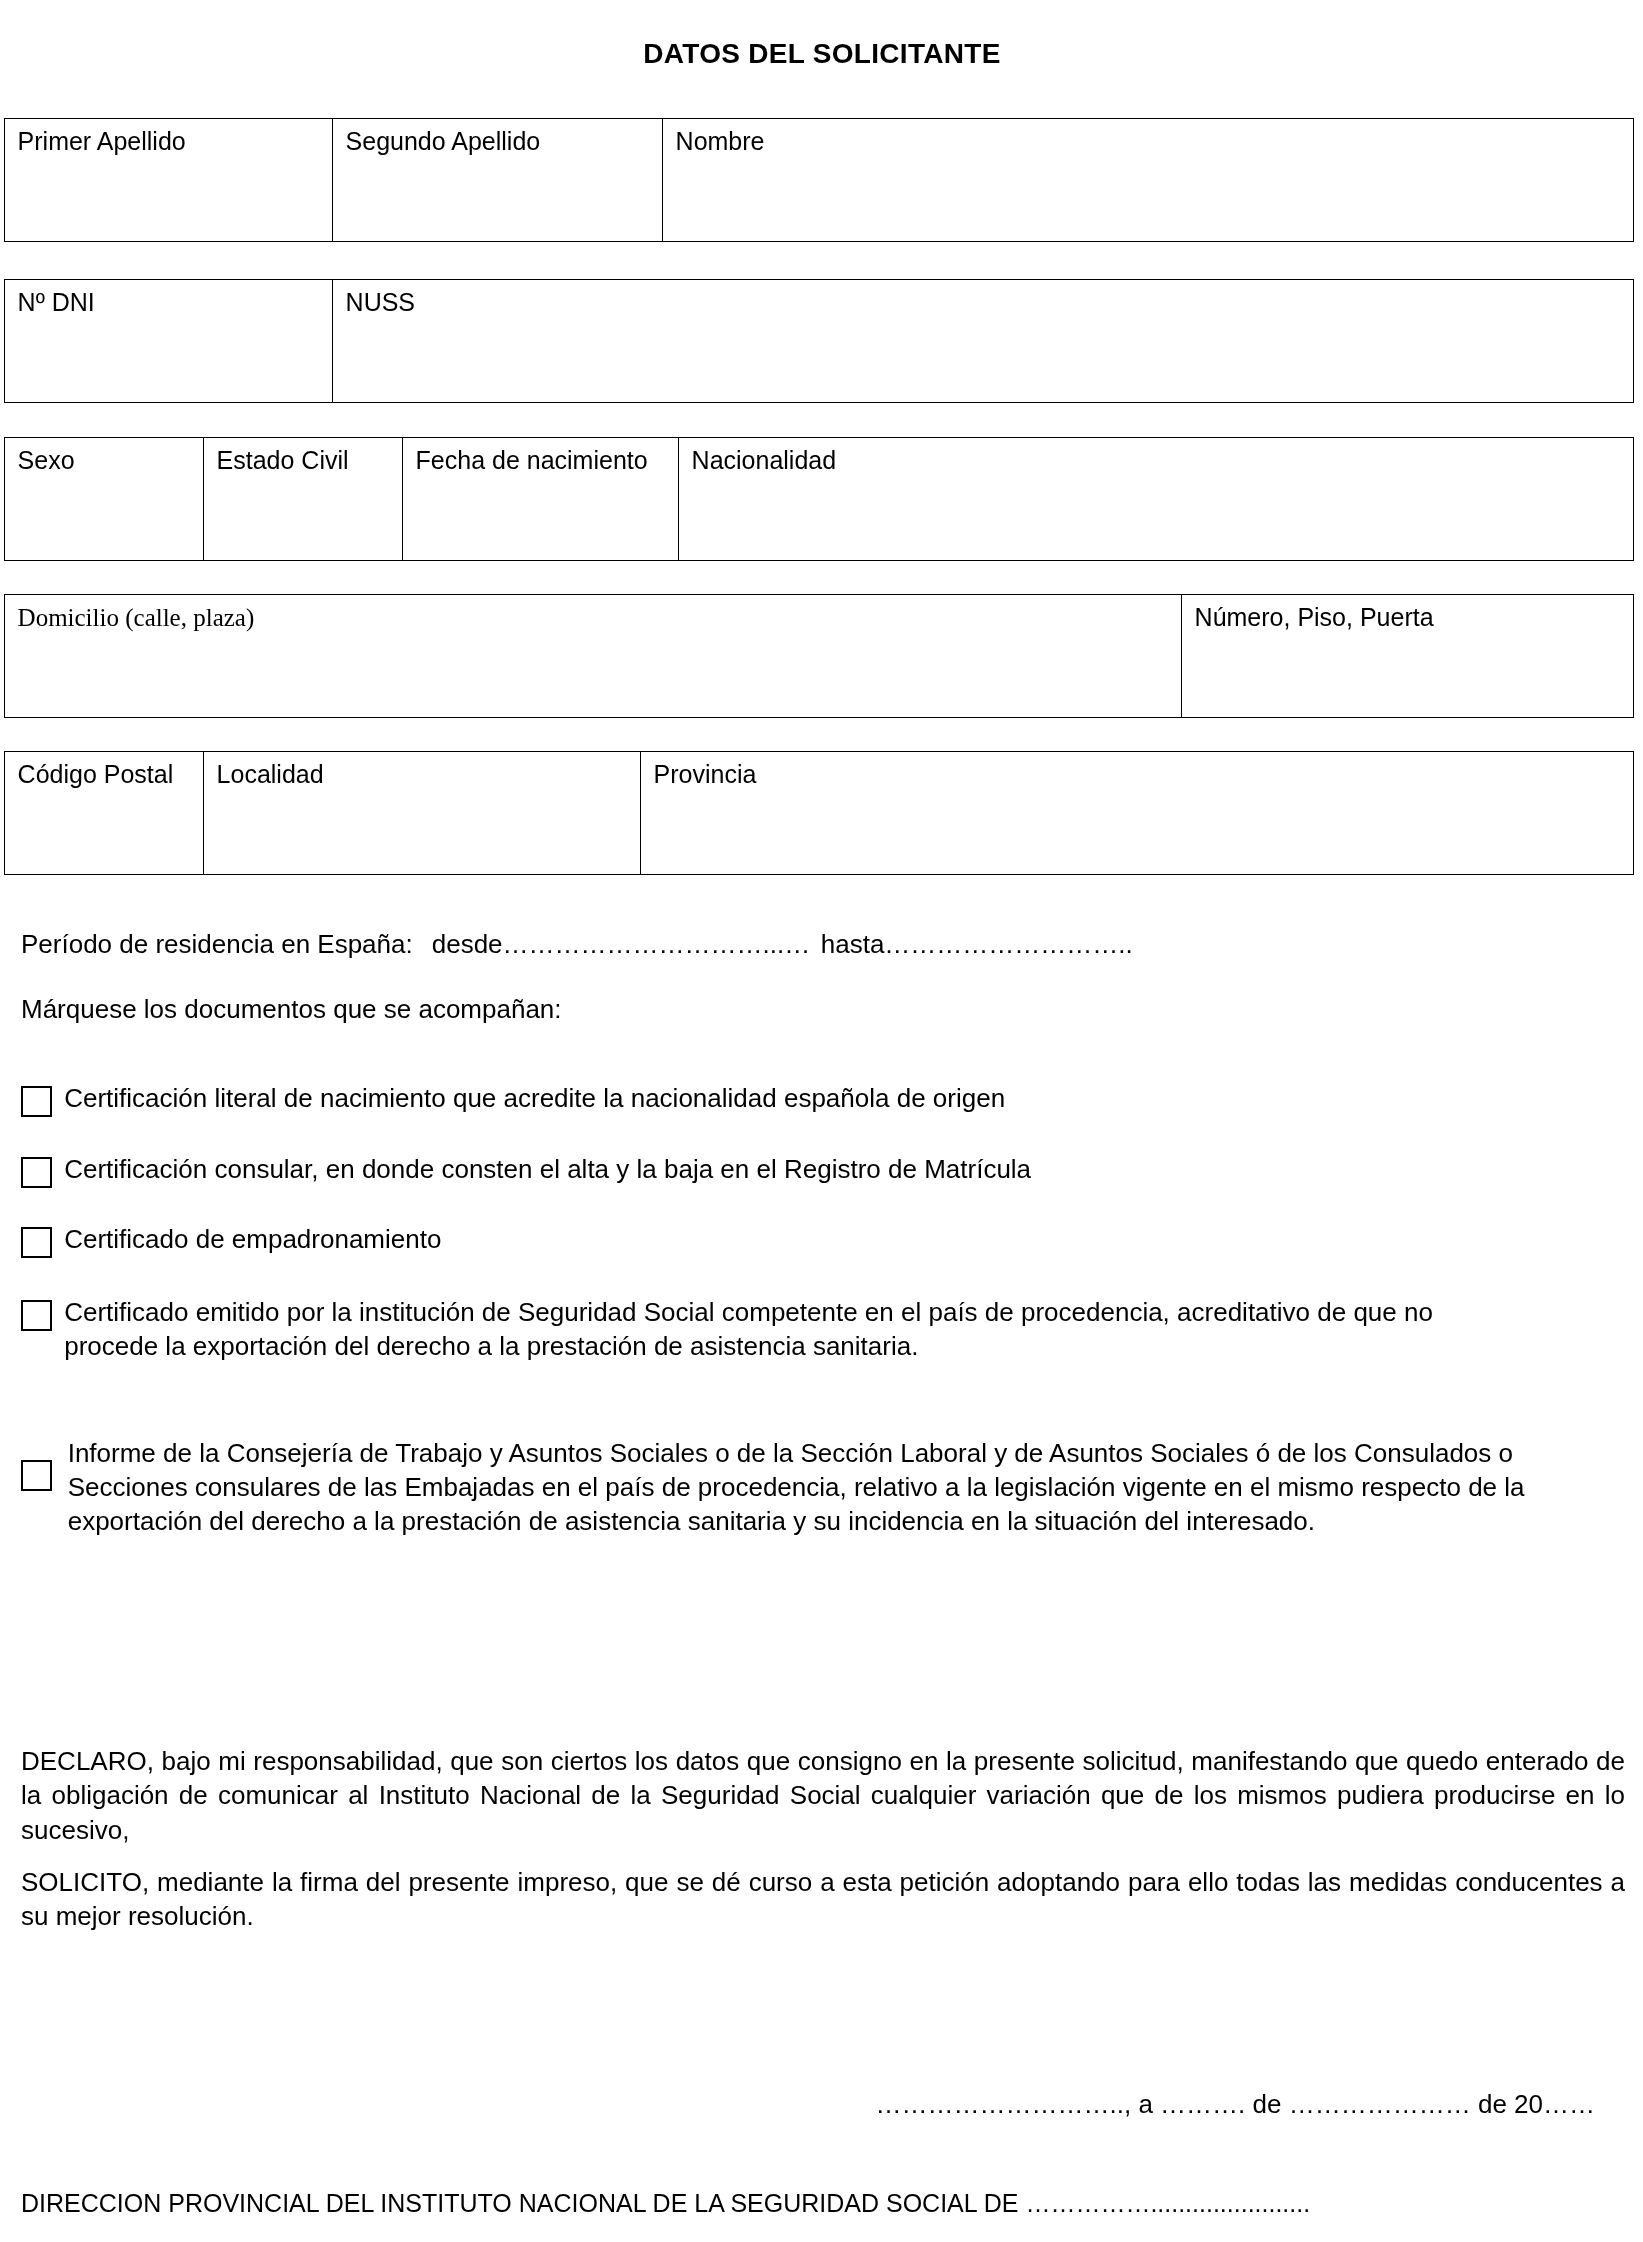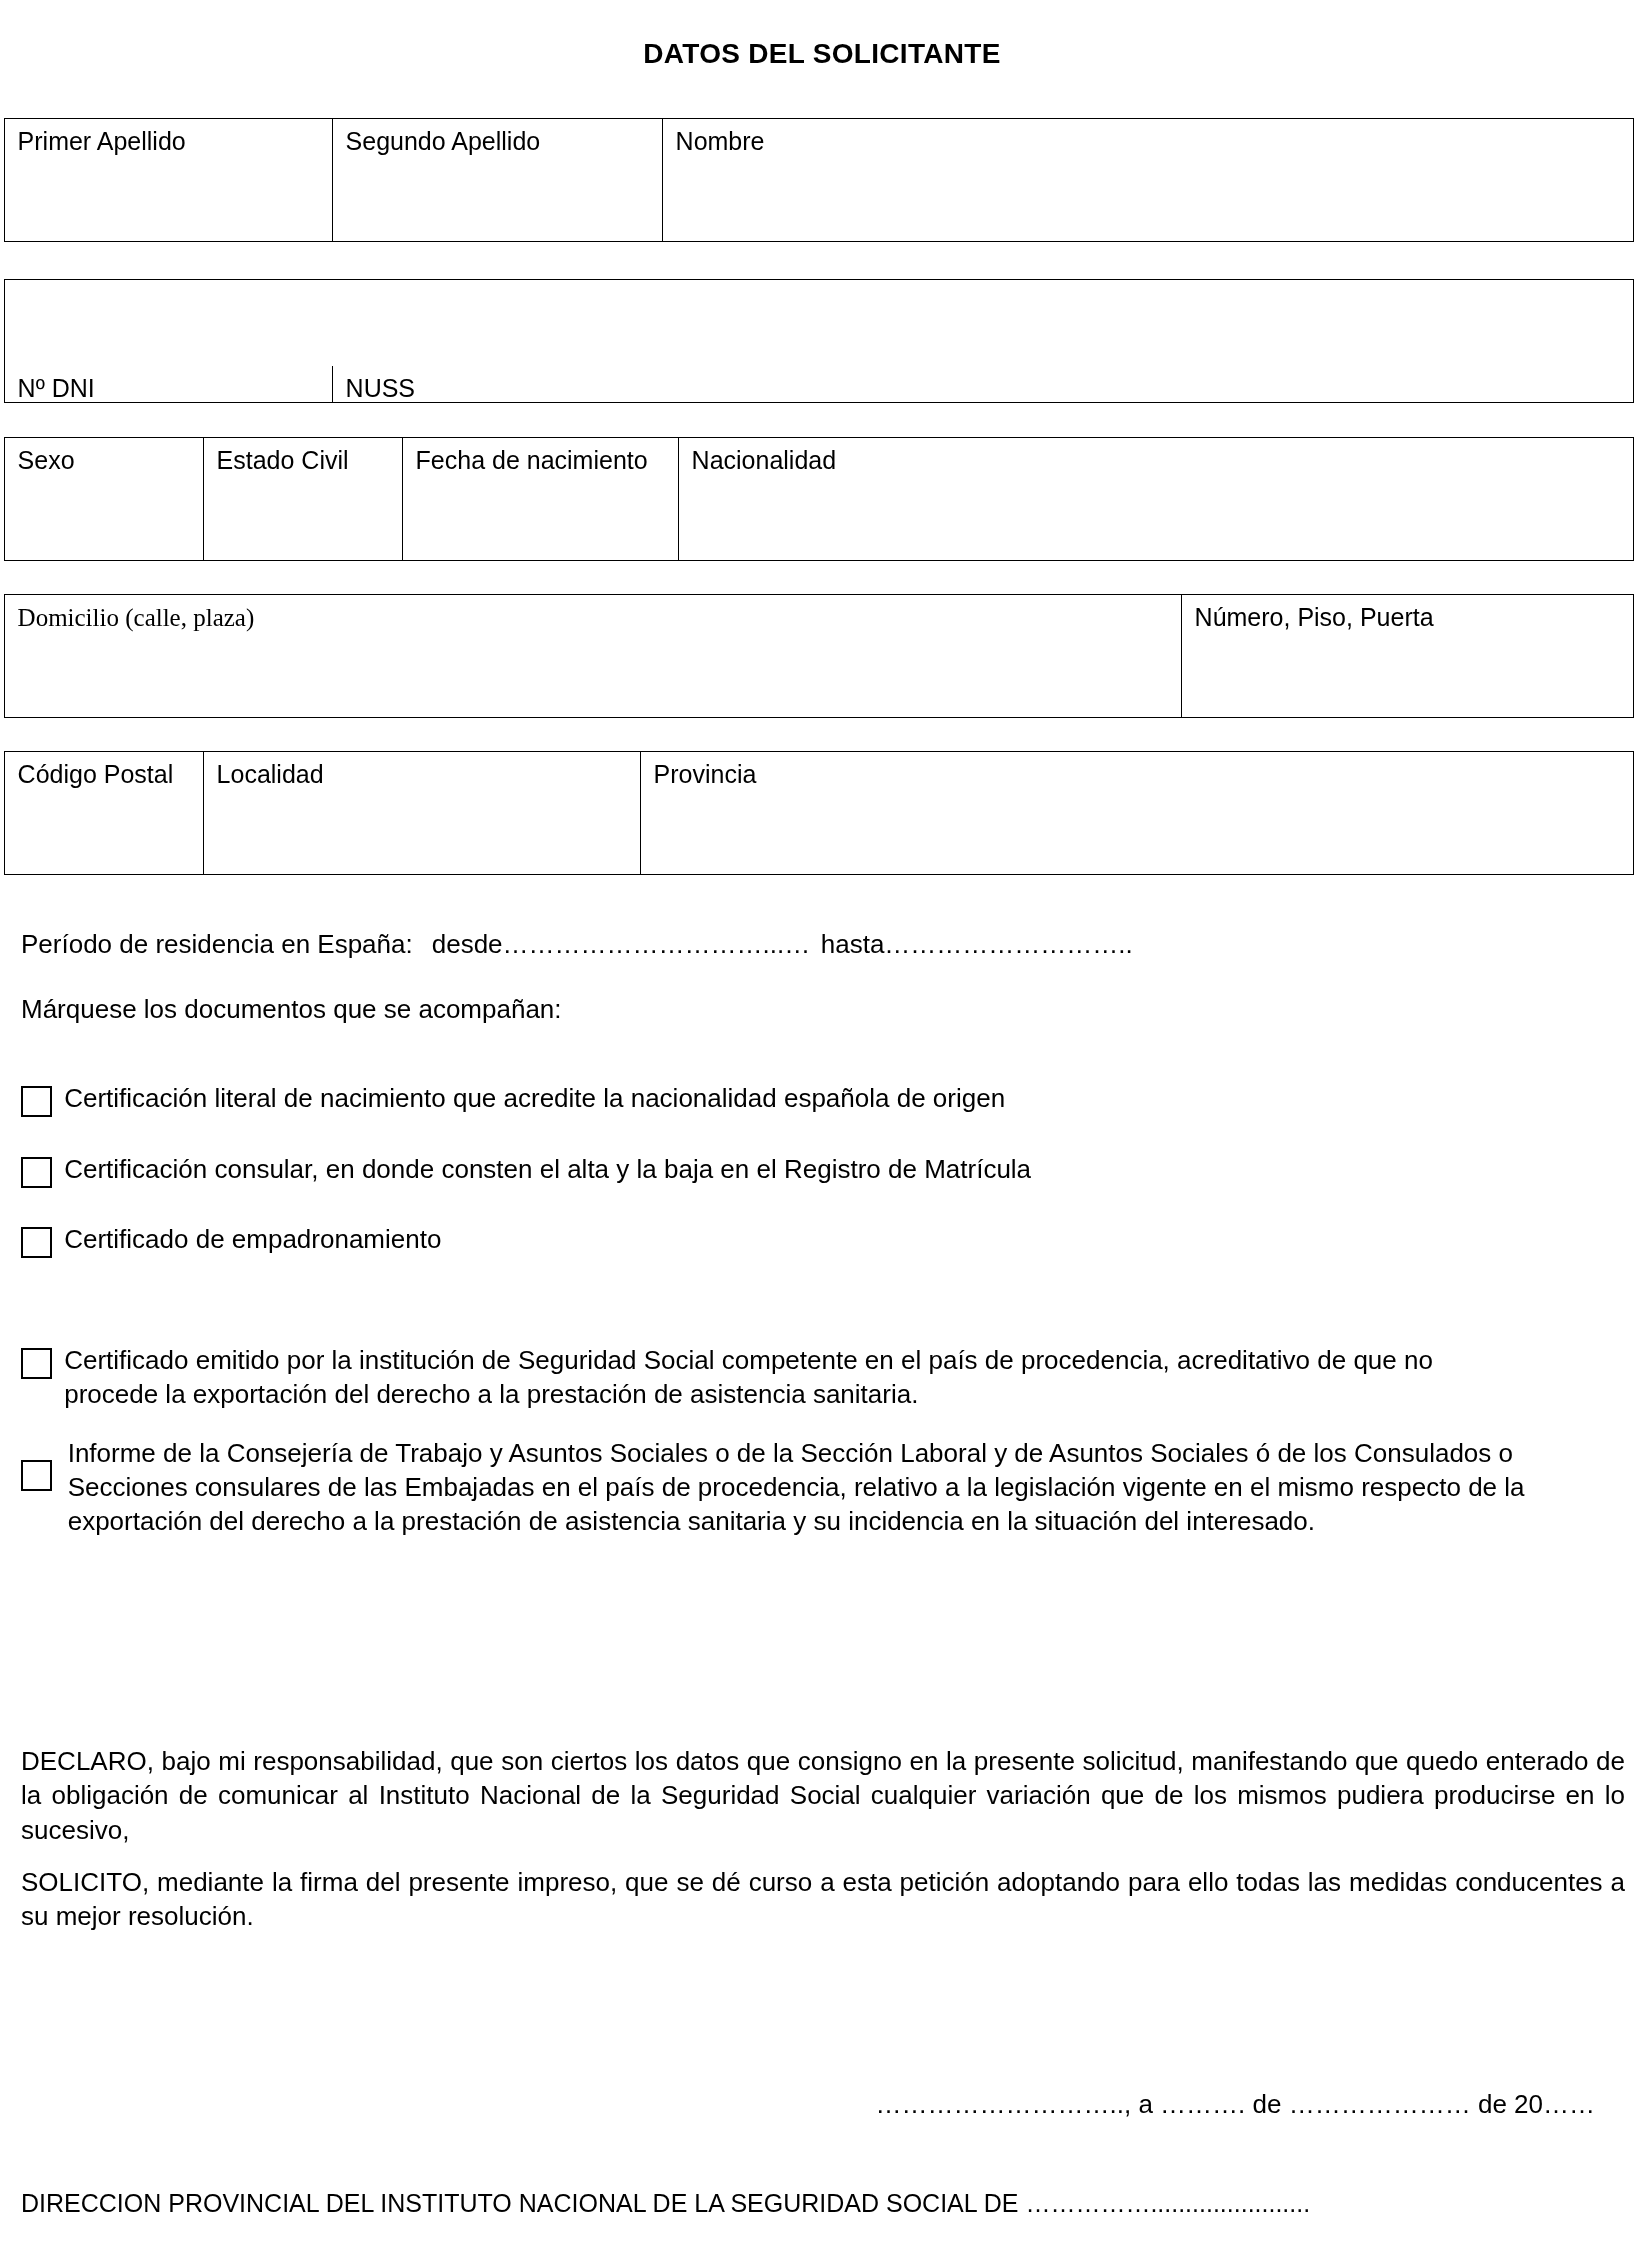--- a/index.html
+++ b/index.html
@@ -49,21 +49,21 @@
     position: relative;
     padding: 8.7px 0 0 12.2px;
     font-size: 25px;
     line-height: 1.1;
     border-right: 1.7px solid #000;
     overflow: hidden;
   }
   .cell:last-child { border-right: none; }
 
   .band-identity { top: 118px; height: 124px; justify-content: flex-end; }
-  .band-docs     { top: 279px; height: 124px; align-items: flex-end; }
+  .band-docs     { top: 279px; height: 124px; }
   .band-personal { top: 437px; height: 124px; }
   .band-address  { top: 594px; height: 124px; }
   .band-locality { top: 751px; height: 124px; }
 
   
   .c-apellido1 { width: 328px; }
   .c-apellido2 { width: 330px; }
   .c-nombre    { flex: 1; }
 
   .c-dni       { width: 328px; }
@@ -117,21 +117,21 @@
     margin-right: 12.2px;
   }
   .chk-label {
     font-size: 26px;
     line-height: 1.30;
   }
 
   .chk-1 { top: 1082px; width: 1572px; }
   .chk-2 { top: 1153px; width: 1572px; }
   .chk-3 { top: 1223px; width: 1572px; }
-  .chk-4 { top: 1344px; width: 1563px; }
+  .chk-4 { top: 1296px; width: 1563px; }
   .chk-5 { top: 1437px; width: 1563px; }
 
   .chk-4 .chk-label { max-width: 1467px; }
   .chk-5 .chk-box { margin-top: 23px; margin-right: 15.7px; }
   .chk-5 .chk-label { max-width: 1467px; }
 
   
   .para {
     position: absolute;
     left: 21px;

